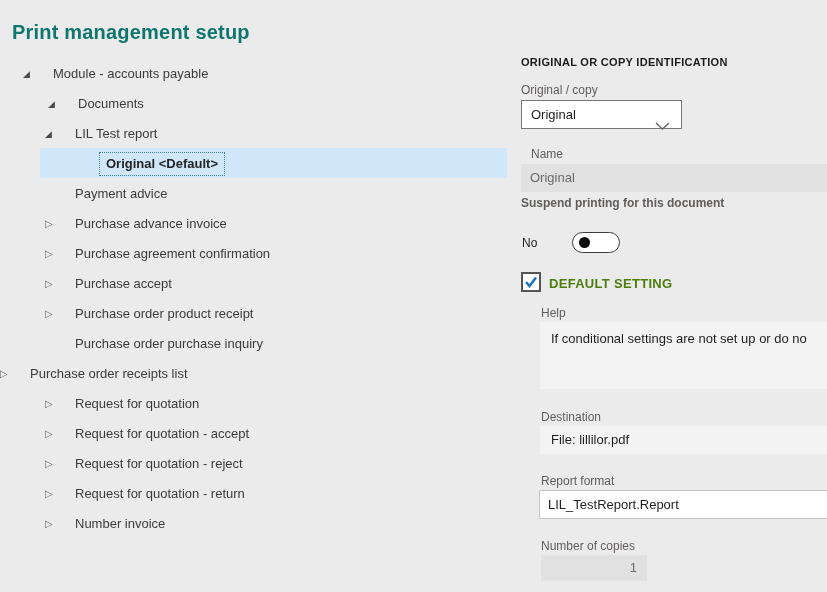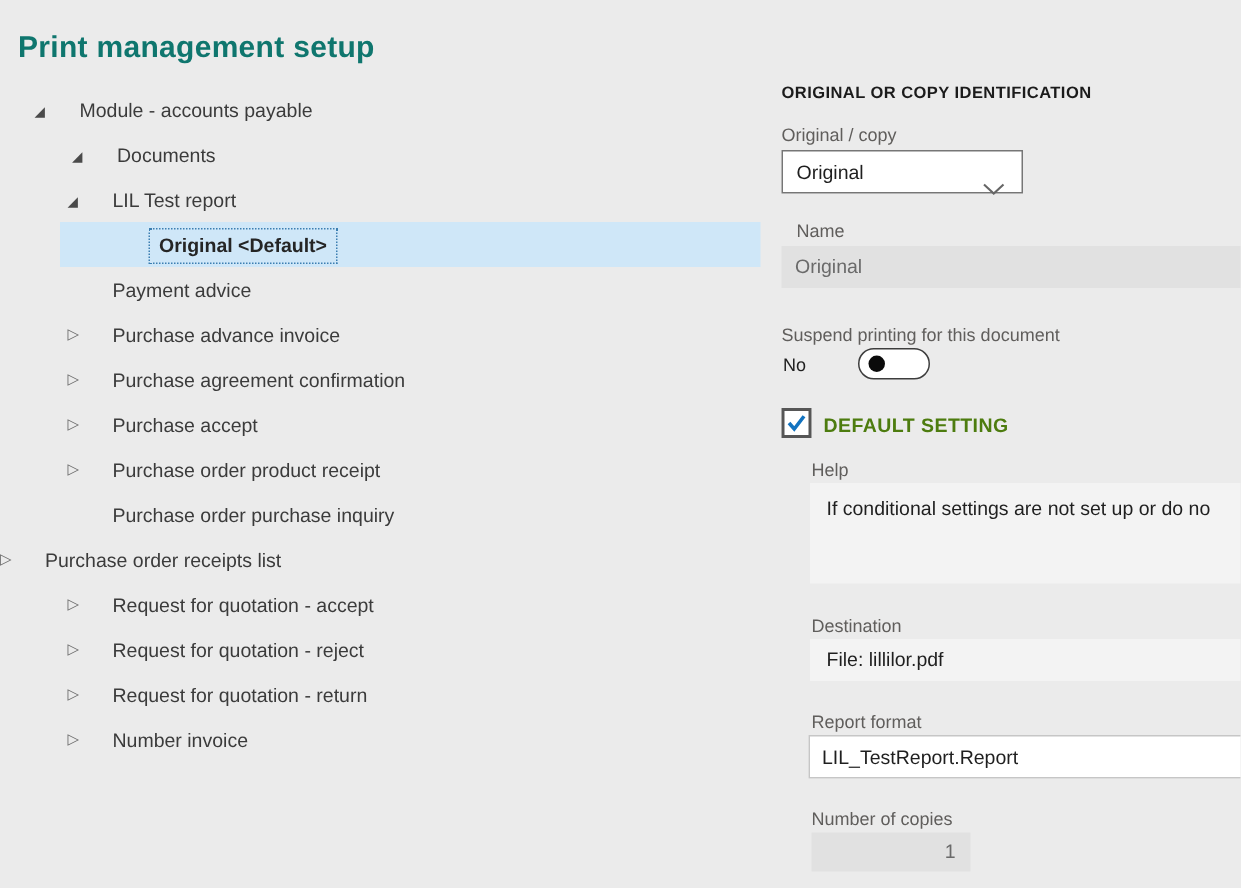--- a/index.html
+++ b/index.html
@@ -190,20 +190,23 @@
       <div class="tree-row" style="padding-left: 45px;">
       <span class="arrow collapsed">▷</span><span class="tree-label">Purchase order product receipt</span>
     </div>
       <div class="tree-row" style="padding-left: 45px;">
       <span class="arrow"></span><span class="tree-label">Purchase order purchase inquiry</span>
     </div>
       <div class="tree-row" style="">
       <span class="arrow collapsed">▷</span><span class="tree-label">Purchase order receipts list</span>
     </div>
       <div class="tree-row" style="padding-left: 45px;">
+      <span class="arrow collapsed">▷</span><span class="tree-label">Request for quotation</span>
+    </div>
+      <div class="tree-row" style="padding-left: 45px;">
       <span class="arrow collapsed">▷</span><span class="tree-label">Request for quotation - accept</span>
     </div>
       <div class="tree-row" style="padding-left: 45px;">
       <span class="arrow collapsed">▷</span><span class="tree-label">Request for quotation - reject</span>
     </div>
       <div class="tree-row" style="padding-left: 45px;">
       <span class="arrow collapsed">▷</span><span class="tree-label">Request for quotation - return</span>
     </div>
       <div class="tree-row" style="padding-left: 45px;">
       <span class="arrow collapsed">▷</span><span class="tree-label">Number invoice</span>
@@ -218,21 +221,21 @@
     <span class="chev">
       <svg width="15" height="8" viewBox="0 0 15 8">
           <polyline points="1,1 7.5,7 14,1" fill="none" stroke="#666" stroke-width="1.4"></polyline>
         </svg>
     </span>
   </div>
 
   <div class="abs field-label" style="left:521px; top:147px;margin-left:10px;">Name</div>
   <div class="abs field-disabled" style="left:521px; top:164px; width:330px; height:28px;">Original</div>
 
-  <div class="abs field-label" style="left:521px; top:216px;">Suspend printing for this document</div>
+  <div class="abs field-label" style="left:521px; top:196px;font-weight:bold;">Suspend printing for this document</div>
   <div class="abs toggle-label" style="left:522px; top:236px;">No</div>
   <div class="abs toggle" style="left:572px; top:232px;">
     <span class="knob"></span>
   </div>
 
   <div class="abs checkbox" style="left:521px; top:272px;">
     <svg width="14" height="14" viewBox="0 0 14 14">
       <polyline points="2,7 5.5,11 12,2.5" fill="none" stroke="#1273c0" stroke-width="2.4"></polyline>
     </svg>
   </div>

